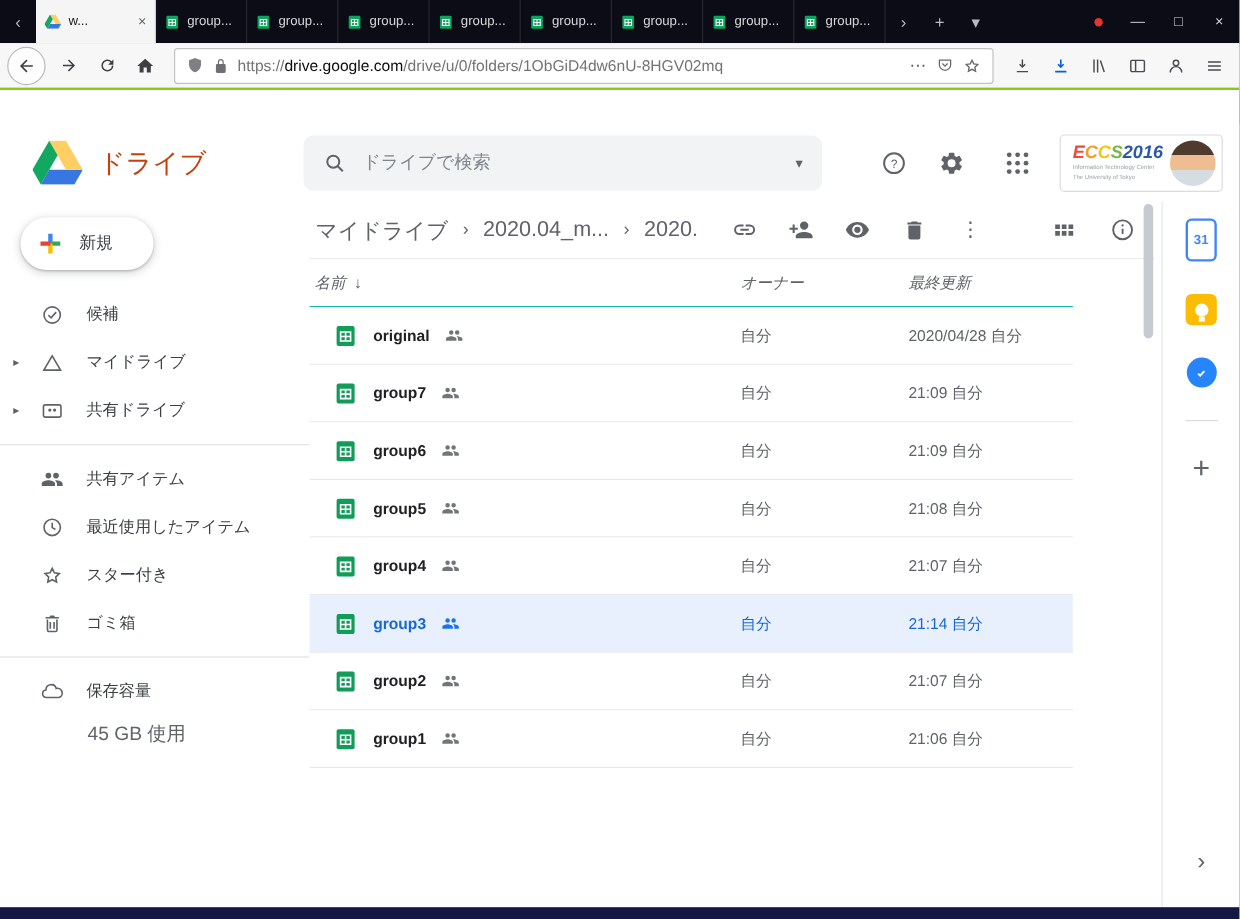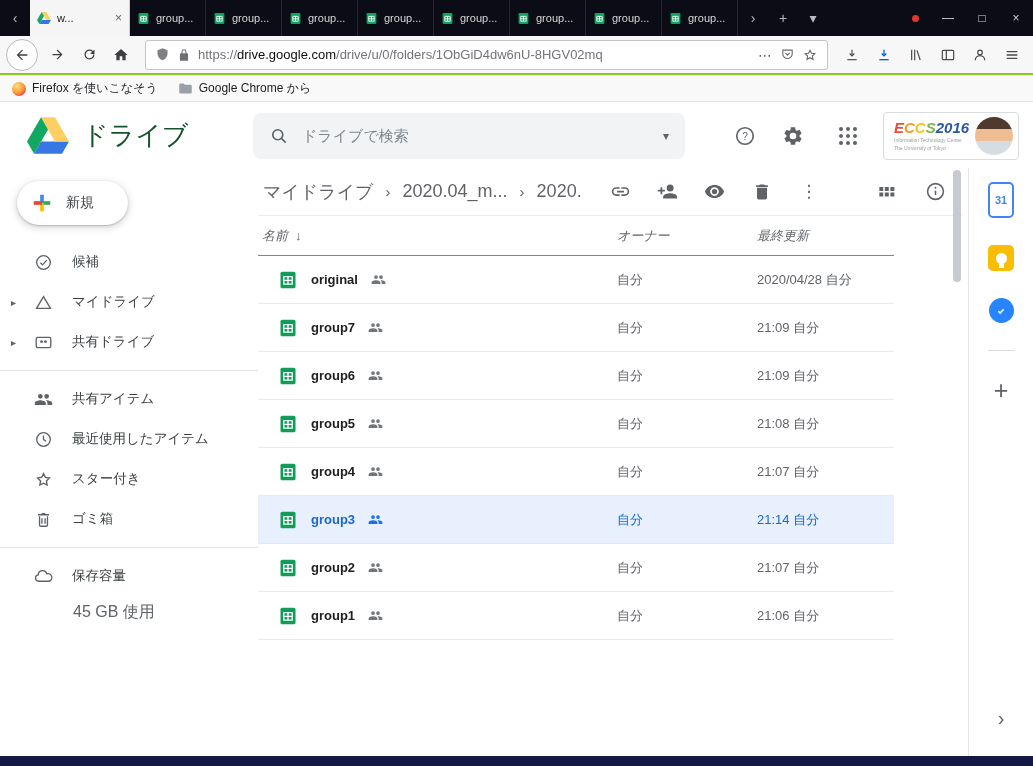--- a/index.html
+++ b/index.html
@@ -30,21 +30,21 @@
   .overfl{color:#5a5a5f;font-size:14px;letter-spacing:1px;}
 
   
   .bmbar{position:absolute;top:76px;left:0;right:0;height:26px;background:#f9f9fa;border-bottom:1px solid #e2e2e4;display:flex;align-items:center;gap:20px;padding:0 12px;font-size:12px;color:#1b1b1f;}
   .bm{display:flex;align-items:center;gap:6px;}
   .fficon{width:14px;height:14px;border-radius:50%;background:radial-gradient(circle at 35% 30%,#ffe08a,#ff9b2d 50%,#d6356e 85%);}
 
   
   .dheader{position:absolute;top:103px;left:0;right:0;height:65px;background:#fff;display:flex;align-items:center;padding:0 14px 0 27px;}
   .dlogo-wrap{display:flex;align-items:center;gap:13px;width:226px;}
-  .dtitle{font-size:26px;color:#14532d;}
+  .dtitle{font-size:22px;color:#c2410c;}
   .search{width:432px;height:46px;background:#f1f3f4;border-radius:8px;display:flex;align-items:center;gap:13px;padding:0 16px;}
   .search input{border:0;background:transparent;outline:none;flex:1;font-size:15px;color:#3c4043;min-width:0;}
   .search input::placeholder{color:#80868b;opacity:1;}
   .scaret{color:#5f6368;font-size:12px;}
   .hicons{display:flex;align-items:center;margin-left:auto;gap:8px;}
   .hicon{width:40px;height:40px;display:flex;align-items:center;justify-content:center;}
   .apps{width:18px;height:18px;display:grid;grid-template-columns:repeat(3,4px);grid-auto-rows:4px;gap:3px;margin:0 6px 0 18px;}
   .apps i{width:4px;height:4px;border-radius:50%;background:#5f6368;}
   .badge{width:136px;height:48px;border:1px solid #dadce0;border-radius:4px;display:flex;align-items:center;gap:6px;padding:0 5px 0 10px;margin-left:12px;background:#fff;}
   .eccs{display:flex;flex-direction:column;line-height:1;flex:1;}
@@ -315,32 +315,20 @@
       </div>
     <div class="nbtn">
         <svg width="16" height="16" viewBox="0 0 24 24">
           <g stroke="#4a4a4f" stroke-width="2">
             <path d="M4 7h16M4 12h16M4 17h16"></path>
           </g>
         </svg>
       </div>
   </div>
 
-  <div class="bmbar">
-    <div class="bm">
-      <span class="fficon"></span>
-      <span>Firefox を使いこなそう</span>
-    </div>
-    <div class="bm">
-      <svg width="15" height="13" viewBox="0 0 24 20">
-          <path fill="#9aa0a6" d="M2 4a2 2 0 0 1 2-2h5l2 2h9a2 2 0 0 1 2 2v10a2 2 0 0 1-2 2H4a2 2 0 0 1-2-2z"></path>
-        </svg>
-      <span>Google Chrome から</span>
-    </div>
-  </div>
 
   <div class="dheader">
     <div class="dlogo-wrap">
       <svg width="42" height="37" viewBox="0 0 1443 1250">
           <path fill="#3777e3" d="M240 1250l241-417h962l-241 417z"></path>
           <path fill="#ffcf63" d="M962 833h481L962 0H481z"></path>
           <path fill="#11a861" d="M0 833l241 417 481-833L481 0z"></path>
         </svg>
       <span class="dtitle">ドライブ</span>
     </div>

